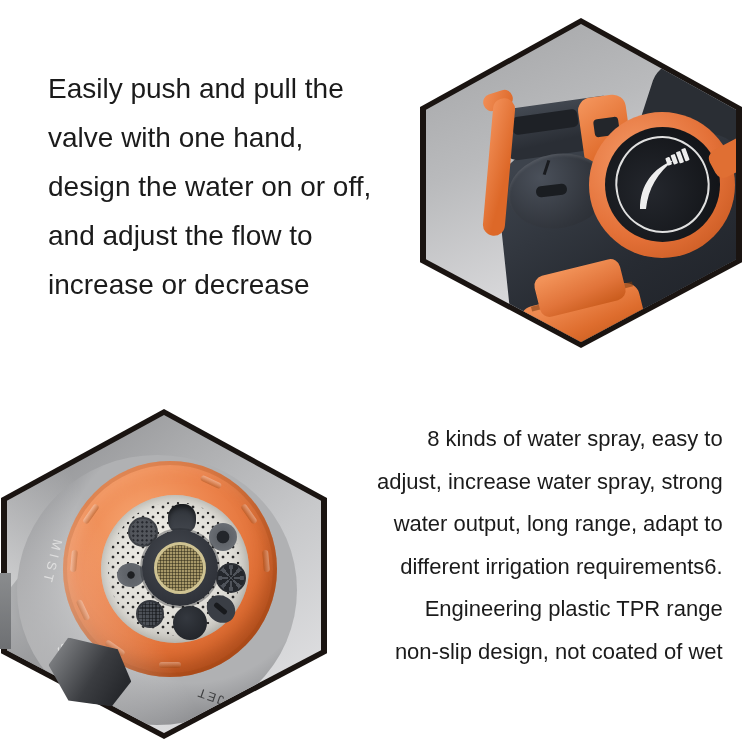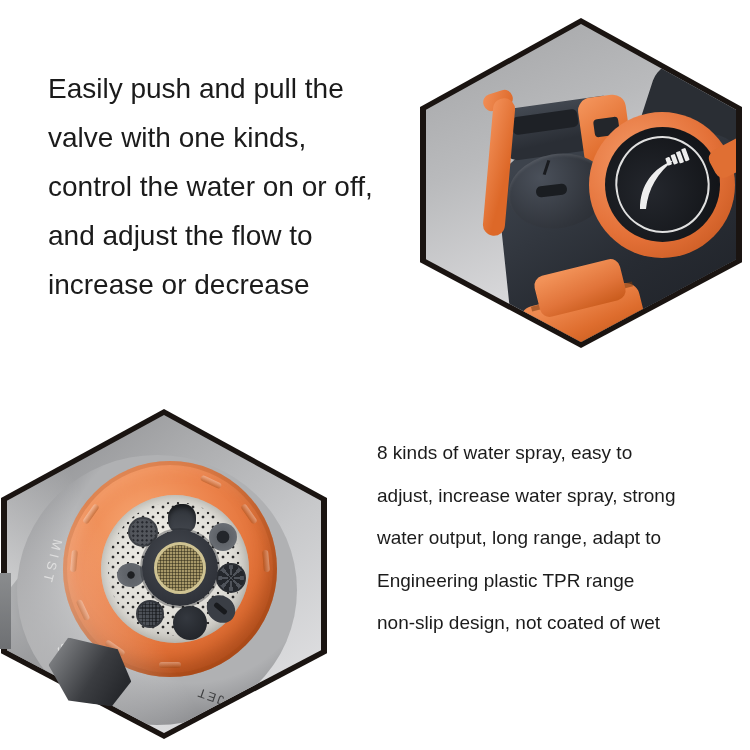--- a/index.html
+++ b/index.html
@@ -4,21 +4,21 @@
 <style>
   * { margin:0; padding:0; box-sizing:border-box; }
   html,body { width:750px; height:750px; background:#ffffff; overflow:hidden;
               font-family:"Liberation Sans", sans-serif; }
   .canvas { position:relative; width:638px; height:750px; background:#ffffff; }
 
   
   .feature-text { position:absolute; color:#1b1b1b; }
   .feature-text .line { white-space:nowrap; }
   .feature-valve { left:48px; top:64px; font-size:28px; line-height:49px; }
-  .feature-spray { left:377px; top:432px; font-size:19px; line-height:42.5px; }
+  .feature-spray { left:377px; top:418px; font-size:22px; line-height:42.5px;text-align:right; }
 
   
   .hex-card { position:absolute; }
   .hex-shape { clip-path: polygon(50% 0%, 100% 27%, 100% 74%, 50% 100%, 0% 74%, 0% 27%); }
   .hex-border { position:absolute; inset:0; background:#1a1411; }
   .hex-inner { position:absolute; inset:6px; overflow:hidden; }
   .card-valve { left:420px; top:18px; width:322px; height:330px; }
   .card-valve .hex-inner { background:linear-gradient(155deg,#a2a3a5 0%,#b9babc 35%,#d8d8da 68%,#ececec 100%); }
   .card-spray { left:1px; top:409px; width:326px; height:330px; }
   .card-spray .hex-inner { background:linear-gradient(140deg,#88898c 0%,#a9aaac 30%,#c8c9cb 60%,#e6e6e8 100%); }
@@ -120,22 +120,22 @@
                  clip-path:polygon(20% 0%, 80% 10%, 100% 58%, 80% 100%, 28% 98%, 0% 46%);
                  background:linear-gradient(115deg,#7a7c7f 12%,#3b3d41 55%,#27292d 85%); }
 </style>
 </head>
 <body>
 
 <div class="canvas">
 
   <section class="feature-text feature-valve">
     <div class="line">Easily push and pull the</div>
-    <div class="line">valve with one kinds,</div>
-    <div class="line">control the water on or off,</div>
+    <div class="line">valve with one hand,</div>
+    <div class="line">design the water on or off,</div>
     <div class="line">and adjust the flow to</div>
     <div class="line">increase or decrease</div>
   </section>
 
   <div class="hex-card card-valve">
     <div class="hex-border hex-shape"></div>
     <div class="hex-inner hex-shape">
       <div class="p v-blob-tr"></div>
       <div class="p v-handle1"></div>
       <div class="p v-handle2"></div>
@@ -201,17 +201,18 @@
       <div class="p s-mesh"></div>
     </div>
     <div class="p s-over-left"></div>
     <div class="p s-over-tip"></div>
   </div>
 
   <section class="feature-text feature-spray">
     <div class="line">8 kinds of water spray, easy to</div>
     <div class="line">adjust, increase water spray, strong</div>
     <div class="line">water output, long range, adapt to</div>
+    <div class="line">different irrigation requirements6.</div>
     <div class="line">Engineering plastic TPR range</div>
     <div class="line">non-slip design, not coated of wet</div>
   </section>
 
 </div>
 
 </body></html>

